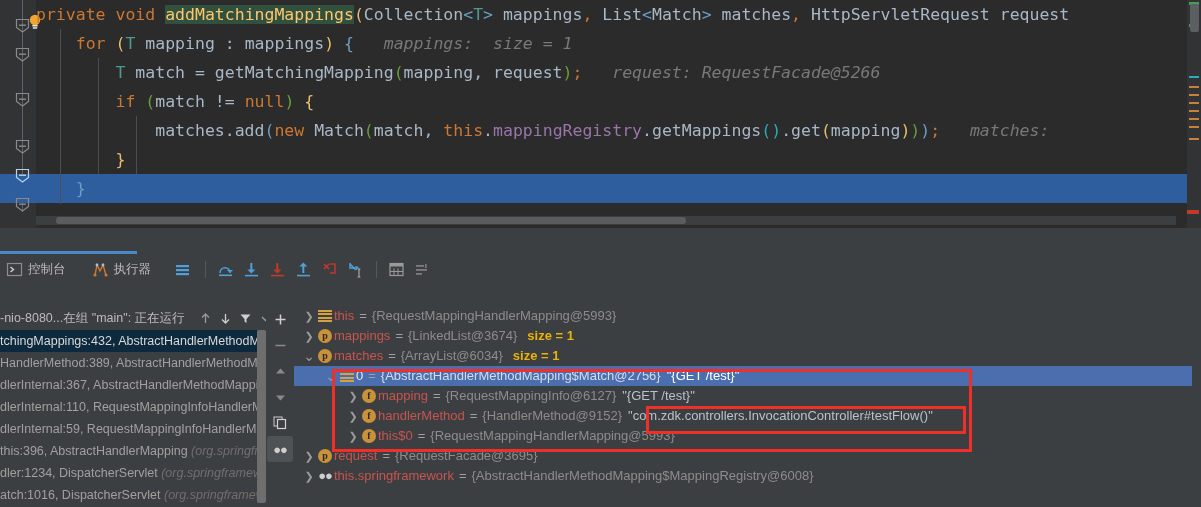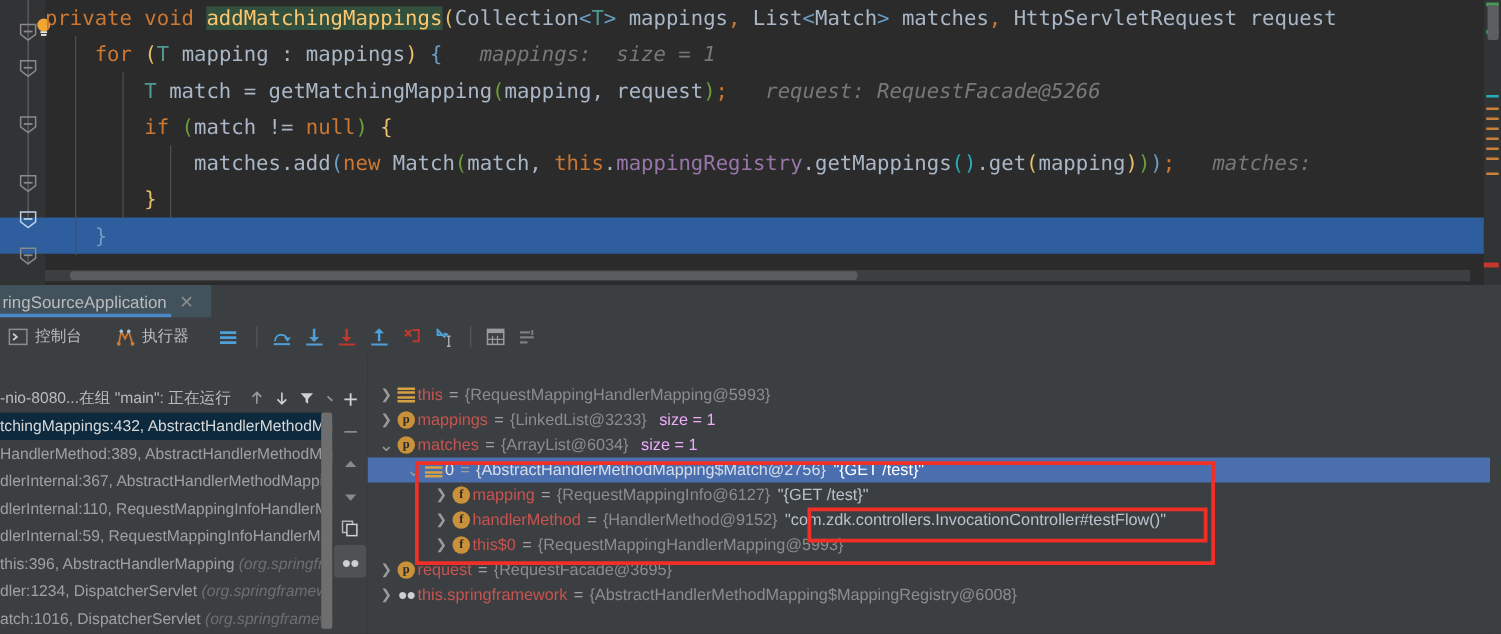--- a/index.html
+++ b/index.html
@@ -161,21 +161,21 @@
   .vrow.sel { background: #4b6eaf; }
   .arrow { width: 14px; display: inline-flex; justify-content: center; color: #9a9a9a; font-size: 11px; }
   .vicon { width: 18px; display: inline-flex; justify-content: center; align-items: center; }
   .vname { color: #c75450; margin-right: 5px; }
   .vrow.sel .vname { color: #e8e8e8; }
   .veq { color: #a0a0a0; margin-right: 5px; }
   .vval { color: #8c8c8c; }
   .vrow.sel .vval { color: #d6dde8; }
   .vstr { color: #b8c2cc; margin-left: 6px; }
   .vrow.sel .vstr { color: #ffffff; }
-  .vsize { color: #f0abfc; margin-left: 10px; }
+  .vsize { color: #eab308; margin-left: 10px; font-weight: bold; }
 
   .vars-scroll { position: absolute; right: 0; top: 22px; width: 9px; height: 201px; background: #3c3f41; }
 
   
   .redbox { position: absolute; border: 3px solid #f03028; pointer-events: none; }
 
   
   .ic-circle {
     width: 14px; height: 14px; border-radius: 50%;
     background: #c9913a; color: #2b2b2b; font-size: 10px; font-weight: bold;
@@ -267,24 +267,20 @@
     </div>
 
     <div class="hscroll">
       <div class="thumb"></div>
     </div>
   </div>
 
   <div class="toolwin">
 
     <div class="tabrow">
-      <div class="runtab">
-        <span class="t">ringSourceApplication</span>
-        <span class="x">✕</span>
-      </div>
       <div class="tab-underline"></div>
     </div>
 
     <div class="toolbar">
       <div class="tb-item">
         <span class="tb-ico">
           <svg width="17" height="17" viewBox="0 0 17 17">
               <rect x="1.5" y="2.5" width="14" height="12" fill="none" stroke="#8c8c8c" stroke-width="1.2"></rect>
               <path d="M4.5 6l3 2.5-3 2.5" fill="none" stroke="#cfcfcf" stroke-width="1.4"></path>
             </svg>
@@ -479,21 +475,21 @@
             <span class="veq">=</span>
             <span class="vval">{RequestMappingHandlerMapping@5993}</span>
           </div>
           <div class="vrow" style="padding-left: 8px;">
             <span class="arrow">❯</span>
             <span class="vicon">
               <span class="ic-circle">p</span>
             </span>
             <span class="vname">mappings</span>
             <span class="veq">=</span>
-            <span class="vval">{LinkedList@3233}</span>
+            <span class="vval">{LinkedList@3674}</span>
             <span class="vsize">size = 1</span>
           </div>
           <div class="vrow" style="padding-left: 8px;">
             <span class="arrow" style="font-size: 14px;">⌄</span>
             <span class="vicon">
               <span class="ic-circle">p</span>
             </span>
             <span class="vname">matches</span>
             <span class="veq">=</span>
             <span class="vval">{ArrayList@6034}</span>

